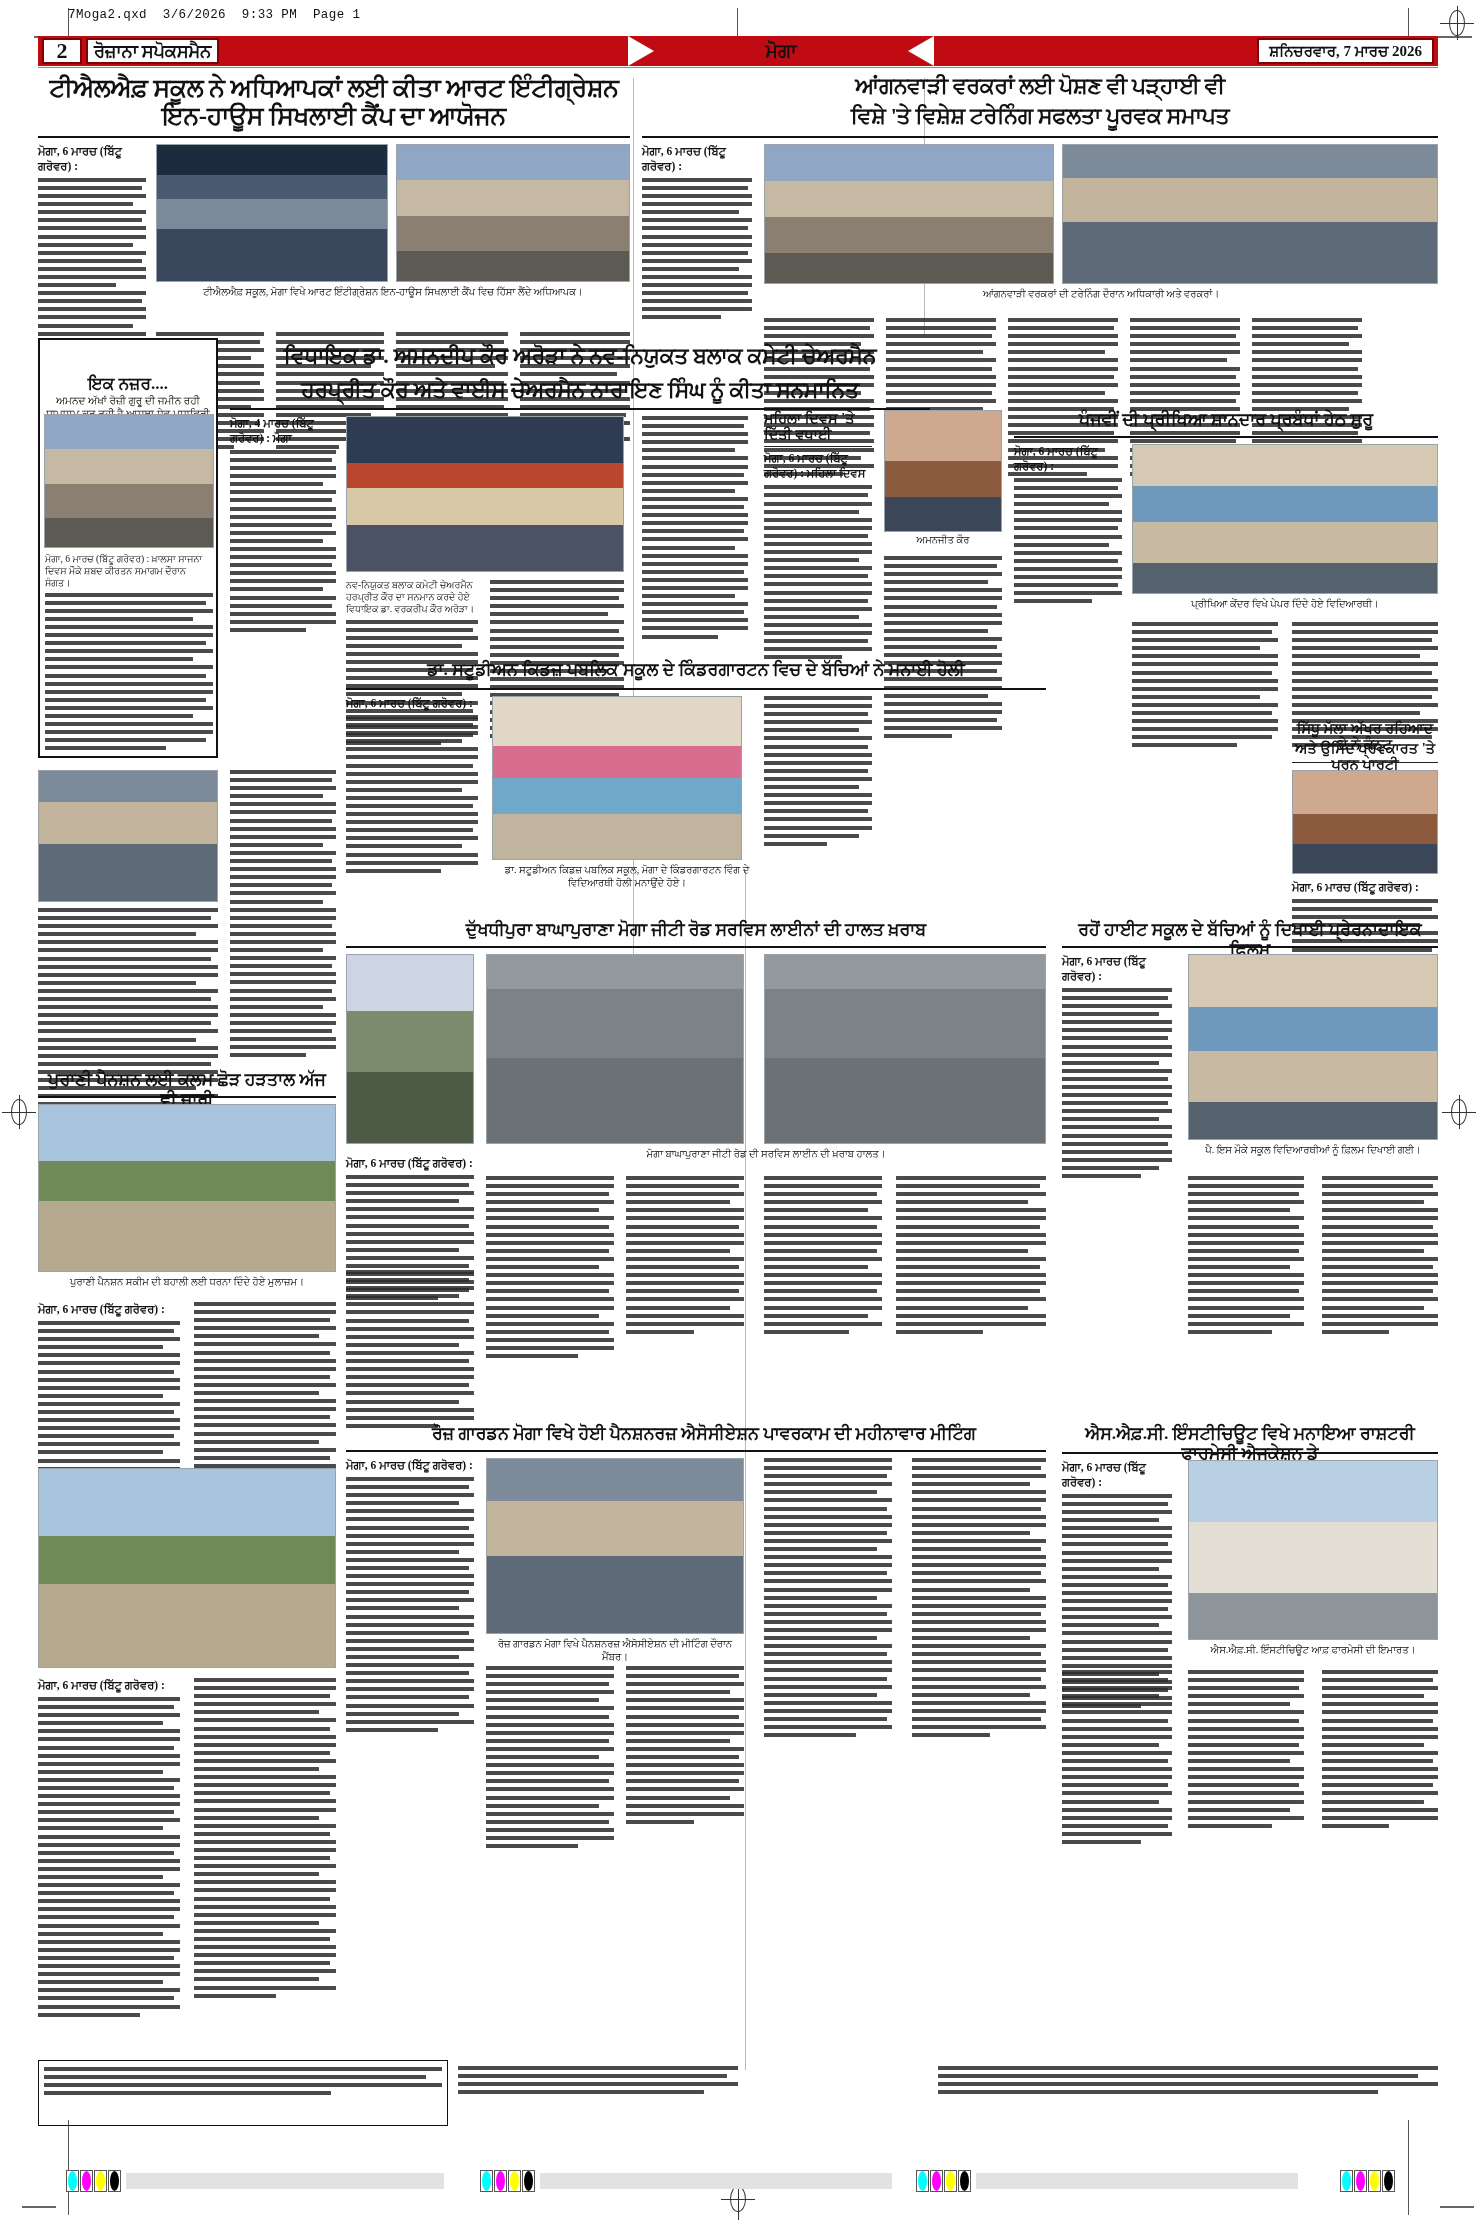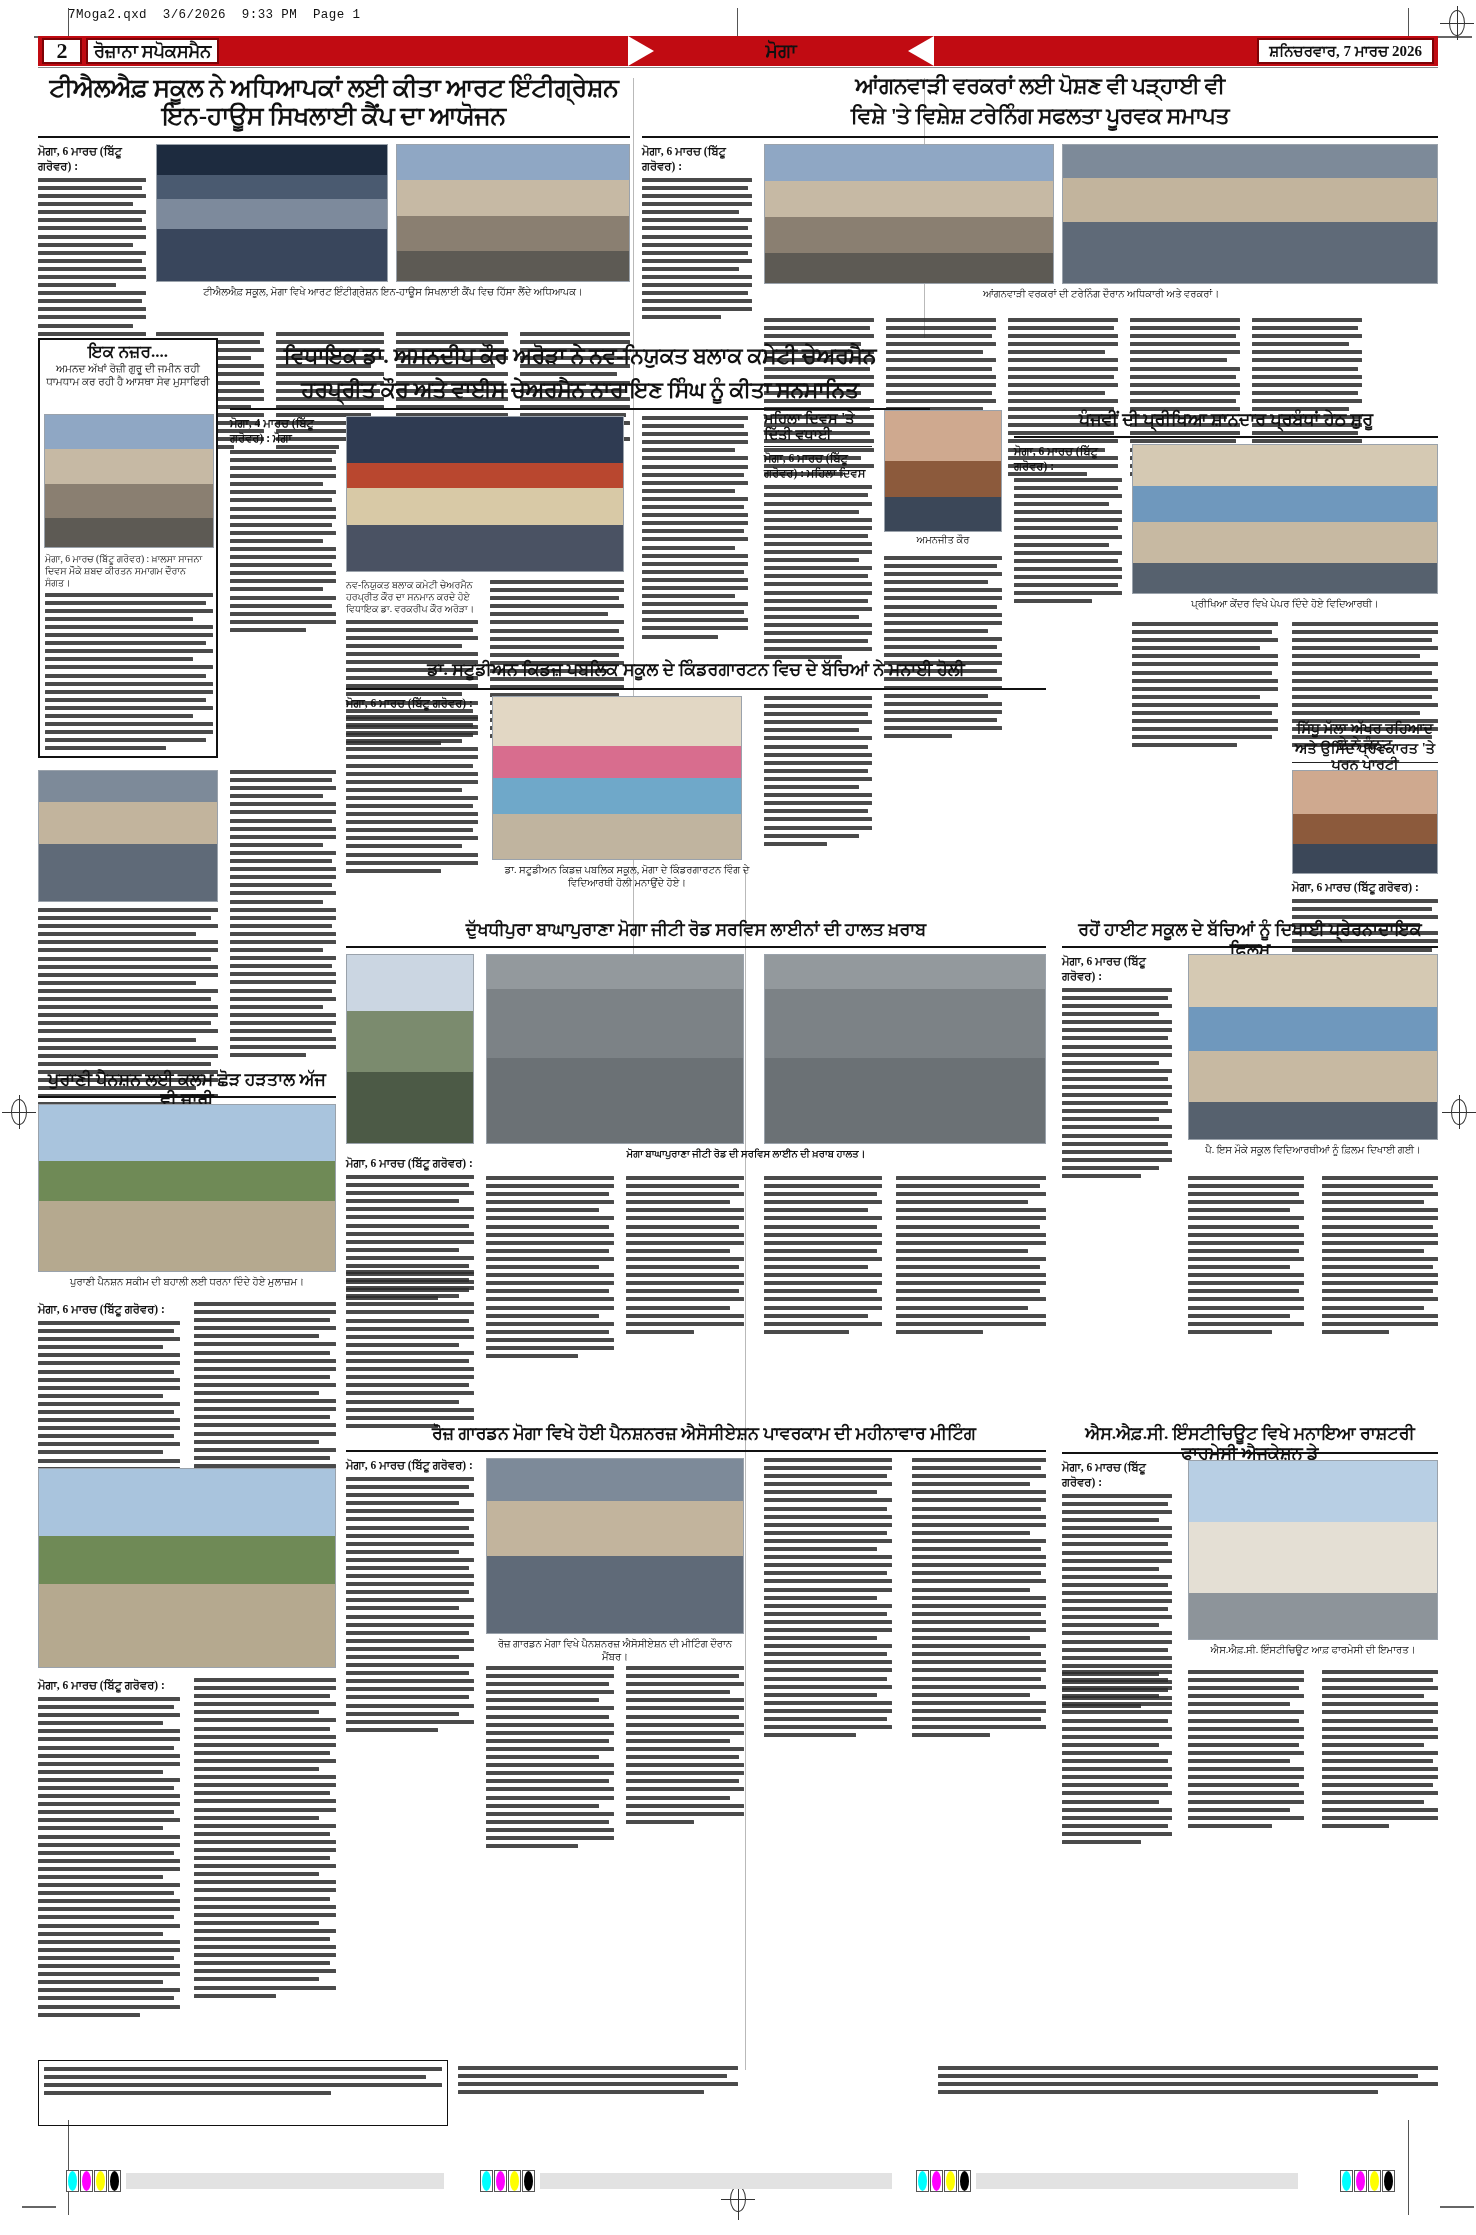--- a/index.html
+++ b/index.html
@@ -128,21 +128,21 @@
   .fill-class { background: linear-gradient(#d5c9b3 0 28%, #6f98bd 28% 52%, #c7b9a2 52% 80%, #56616e 80% 100%); }
   .fill-outdoor { background: linear-gradient(#a9c4dd 0 34%, #6f8a56 34% 58%, #b5a98f 58% 100%); }
   .fill-portrait { background: linear-gradient(#cfa98f 0 42%, #8c5a3c 42% 72%, #3b4758 72% 100%); }
   .fill-meeting { background: linear-gradient(#7d8a99 0 24%, #c2b49d 24% 56%, #5f6a78 56% 100%); }
   .fill-police { background: linear-gradient(#cbd6e2 0 30%, #7b8b6e 30% 62%, #4c5a46 62% 100%); }
 
   
   .feature-box { position: absolute; border: 2px solid #111; background: #fff; }
   .feature-title {
     font-family: "Liberation Serif", serif; font-weight: bold; font-size: 17px;
-    text-align: center; color: #111; padding: 2px 0 1px;
+    text-align: center; color: #111; padding: 2px 0 1px; margin-top: 32px;
   }
   .feature-sub {
     font-family: "Liberation Serif", serif; font-size: 10.5px;
     text-align: center; color: #111; padding: 0 4px 2px; line-height: 1.2;
   }
 
   
   .cmyk { position: absolute; display: flex; align-items: center; height: 22px; }
   .cmyk .sw { width: 13px; height: 22px; border: 1px solid #555; margin-right: 1px; position: relative; background:#fff; }
   .cmyk .sw i { position: absolute; left: 1px; right: 1px; top: 0; bottom: 0; border-radius: 50%; display: block; }
@@ -958,21 +958,21 @@
         <div class="ln s1"></div>
         <div class="ln s3"></div>
         <div class="ln s5"></div>
     </div>
 
     <div class="hl hl-md" style="position:absolute; left:308px; top:850px; width:700px;">ਦੁੱਖਧੀਪੁਰਾ ਬਾਘਾਪੁਰਾਣਾ ਮੋਗਾ ਜੀਟੀ ਰੋਡ ਸਰਵਿਸ ਲਾਈਨਾਂ ਦੀ ਹਾਲਤ ਖ਼ਰਾਬ</div>
     <div class="rule-med" style="position:absolute; left:308px; top:876px; width:700px;"></div>
     <div class="photo fill-police" style="left:308px; top:884px; width:128px; height:190px;"></div>
     <div class="photo fill-road" style="left:448px; top:884px; width:258px; height:190px;"></div>
     <div class="photo fill-road" style="left:726px; top:884px; width:282px; height:190px;"></div>
-    <div class="cap-below" style="left:428px; top:1078px; width:560px;font-weight:bold;">ਮੋਗਾ ਬਾਘਾਪੁਰਾਣਾ ਜੀਟੀ ਰੋਡ ਦੀ ਸਰਵਿਸ ਲਾਈਨ ਦੀ ਖ਼ਰਾਬ ਹਾਲਤ।</div>
+    <div class="cap-below" style="left:448px; top:1078px; width:560px;">ਮੋਗਾ ਬਾਘਾਪੁਰਾਣਾ ਜੀਟੀ ਰੋਡ ਦੀ ਸਰਵਿਸ ਲਾਈਨ ਦੀ ਖ਼ਰਾਬ ਹਾਲਤ।</div>
     <div class="col" style="left:308px; top:1086px; width:128px;">
       <div class="dateline">ਮੋਗਾ, 6 ਮਾਰਚ (ਬਿੱਟੂ ਗਰੋਵਰ) :</div>
       <div class="ln s1"></div>
         <div class="ln s2"></div>
         <div class="ln s1"></div>
         <div class="ln s3"></div>
       <div class="ln s1"></div>
         <div class="ln s1"></div>
         <div class="ln s2"></div>
         <div class="ln s1"></div>

